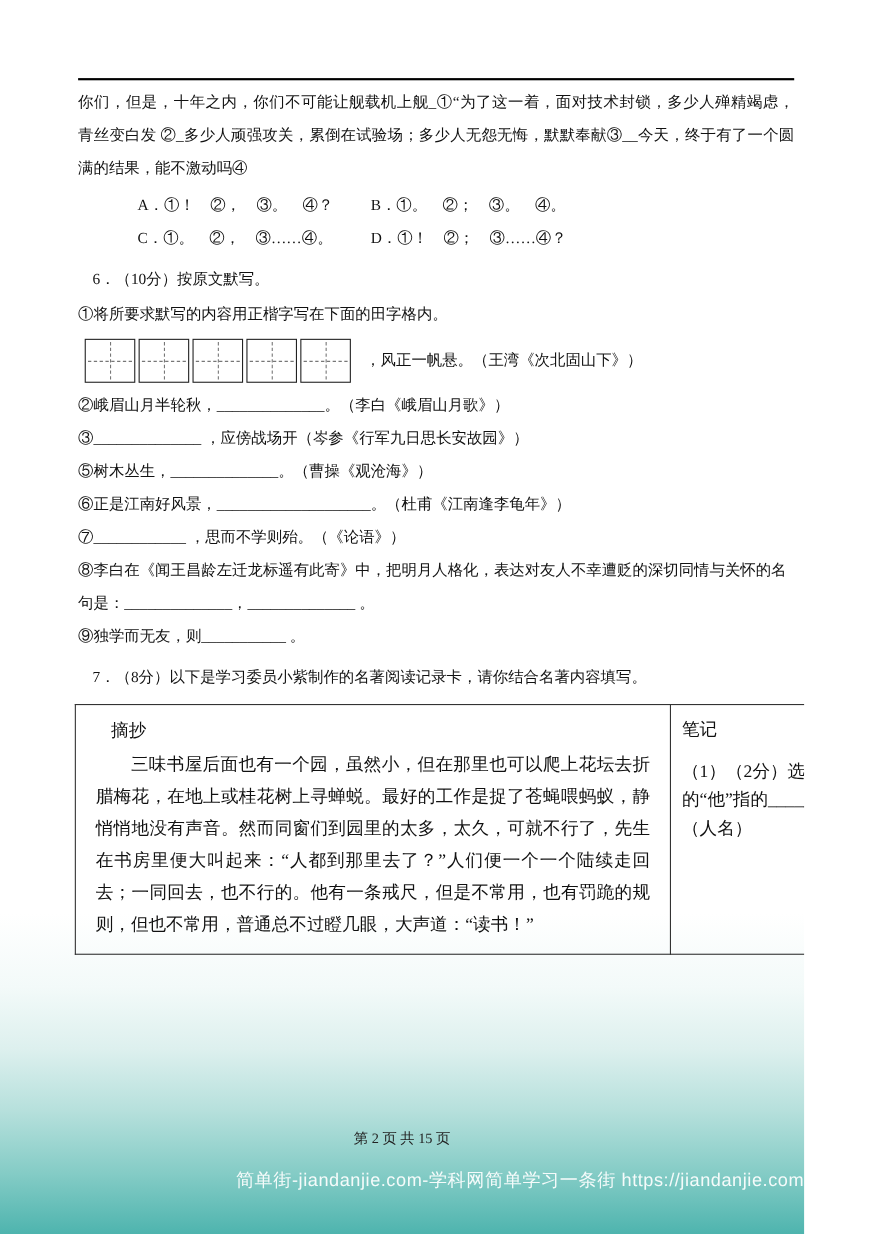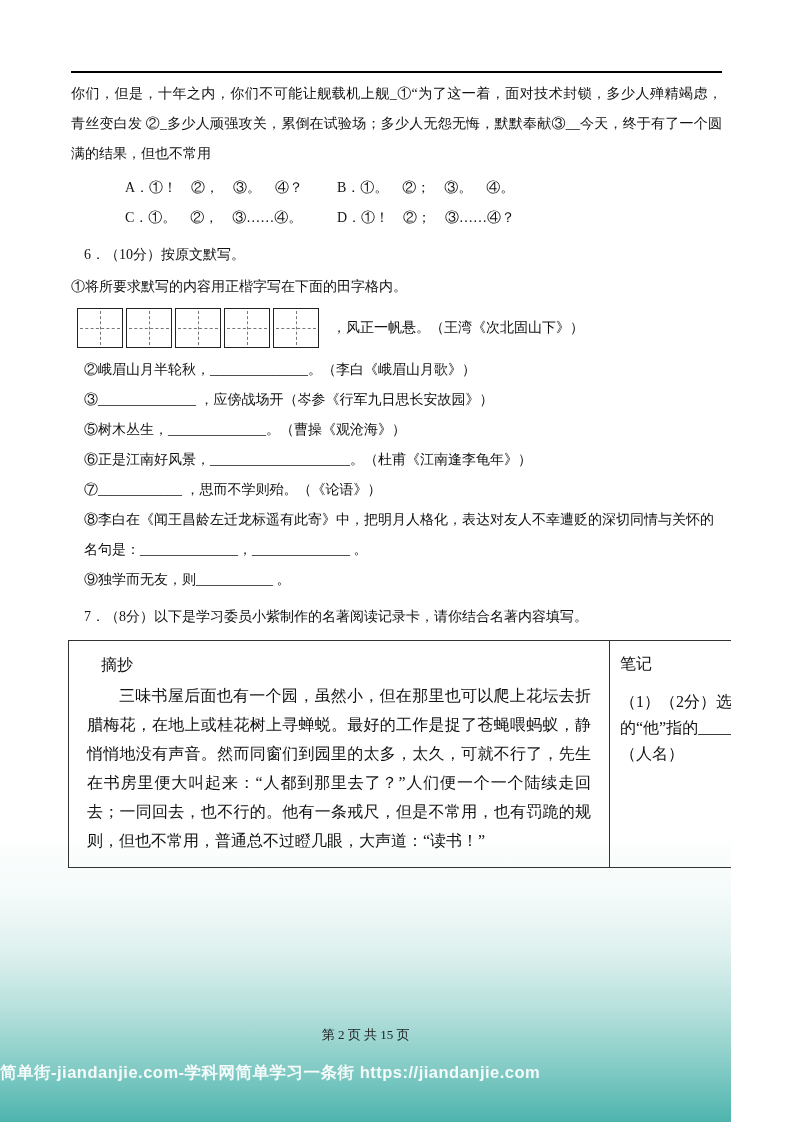--- a/index.html
+++ b/index.html
@@ -39,21 +39,21 @@
   }
   .tzg::before {
     content:""; position:absolute; left:50%; top:2px; bottom:2px;
     border-left:1px dashed #777;
   }
   .tzg::after {
     content:""; position:absolute; top:50%; left:2px; right:2px;
     border-top:1px dashed #777;
   }
   .grid-suffix { margin-left:10px; }
-  .q6-item { line-height:30px;margin-left:13px; }
+  .q6-item { line-height:30px; }
   .card {
     border-collapse:collapse; table-layout:fixed;
     width:657px; margin:8px 0 0 -3px;
     background:transparent;
   }
   .card td { border:1px solid #333; vertical-align:top; font-size:16px; }
   .excerpt-cell { width:504px; padding:10px 18px 12px; }
   .excerpt-label { line-height:28px; padding-left:14px; }
   .excerpt-text {
     margin:2px 0 0; text-indent:2em; line-height:29px;
@@ -61,38 +61,37 @@
   }
   .note-cell { width:153px; padding:10px 10px; vertical-align:middle; }
   .note-label { line-height:26px; margin-bottom:12px; }
   .note-text { line-height:26px; }
   .page-num {
     position:absolute; top:1026px; left:0; width:100%;
     text-align:center; font-size:13px; color:#222;
   }
   .watermark {
     position:absolute; top:1062px; left:0; width:100%;
-    text-align:left; font-size:16.5px; letter-spacing:0.5px;
+    text-align:right; font-size:16.5px; letter-spacing:0.5px;
     color:rgba(255,255,255,0.92);
     font-family:"Liberation Sans","DejaVu Sans",sans-serif;
-    font-weight:bold;
   }
 </style>
 </head>
 <body>
 
 <div class="page">
   <div class="rule"></div>
 
   <div class="content">
 
     <div class="passage">
       <div class="pline just">你们，但是，十年之内，你们不可能让舰载机上舰_①“为了这一着，面对技术封锁，多少人殚精竭虑，</div>
       <div class="pline just">青丝变白发 ②_多少人顽强攻关，累倒在试验场；多少人无怨无悔，默默奉献③__今天，终于有了一个圆</div>
-      <div class="pline">满的结果，但也不常用</div>
+      <div class="pline">满的结果，能不激动吗④</div>
     </div>
 
     <div class="opts">
       <div class="opt-row">
         <span class="opt">A．①！　②，　③。　④？</span>
         <span class="opt">B．①。　②；　③。　④。</span>
       </div>
       <div class="opt-row">
         <span class="opt">C．①。　②，　③……④。</span>
         <span class="opt">D．①！　②；　③……④？</span>

